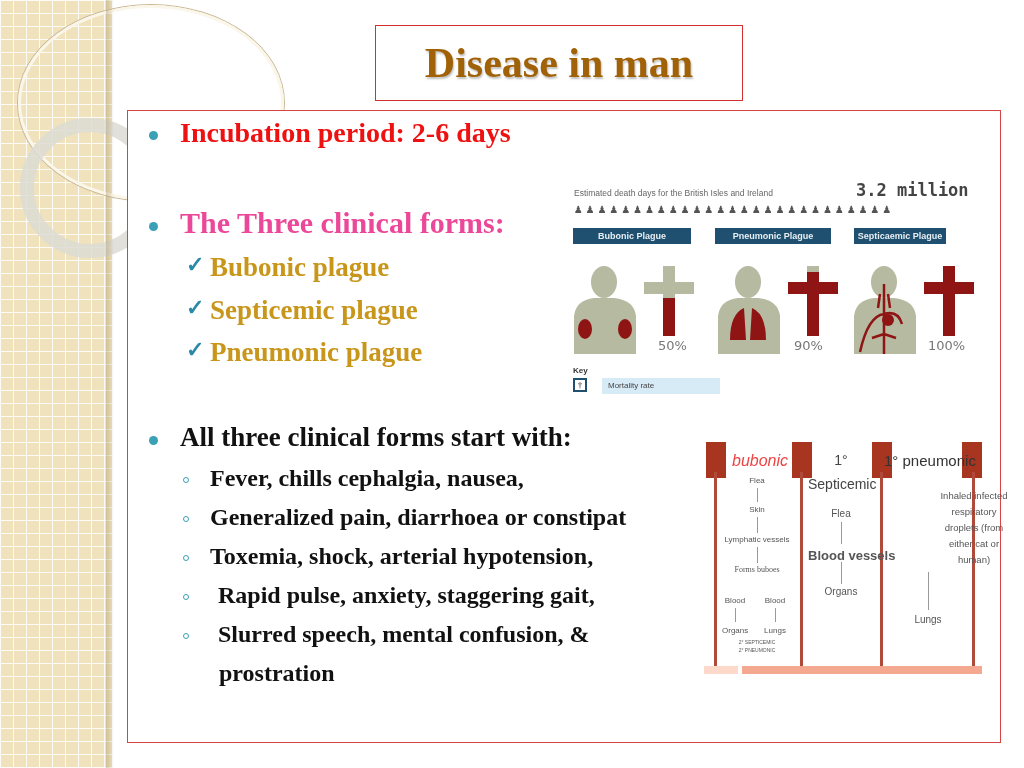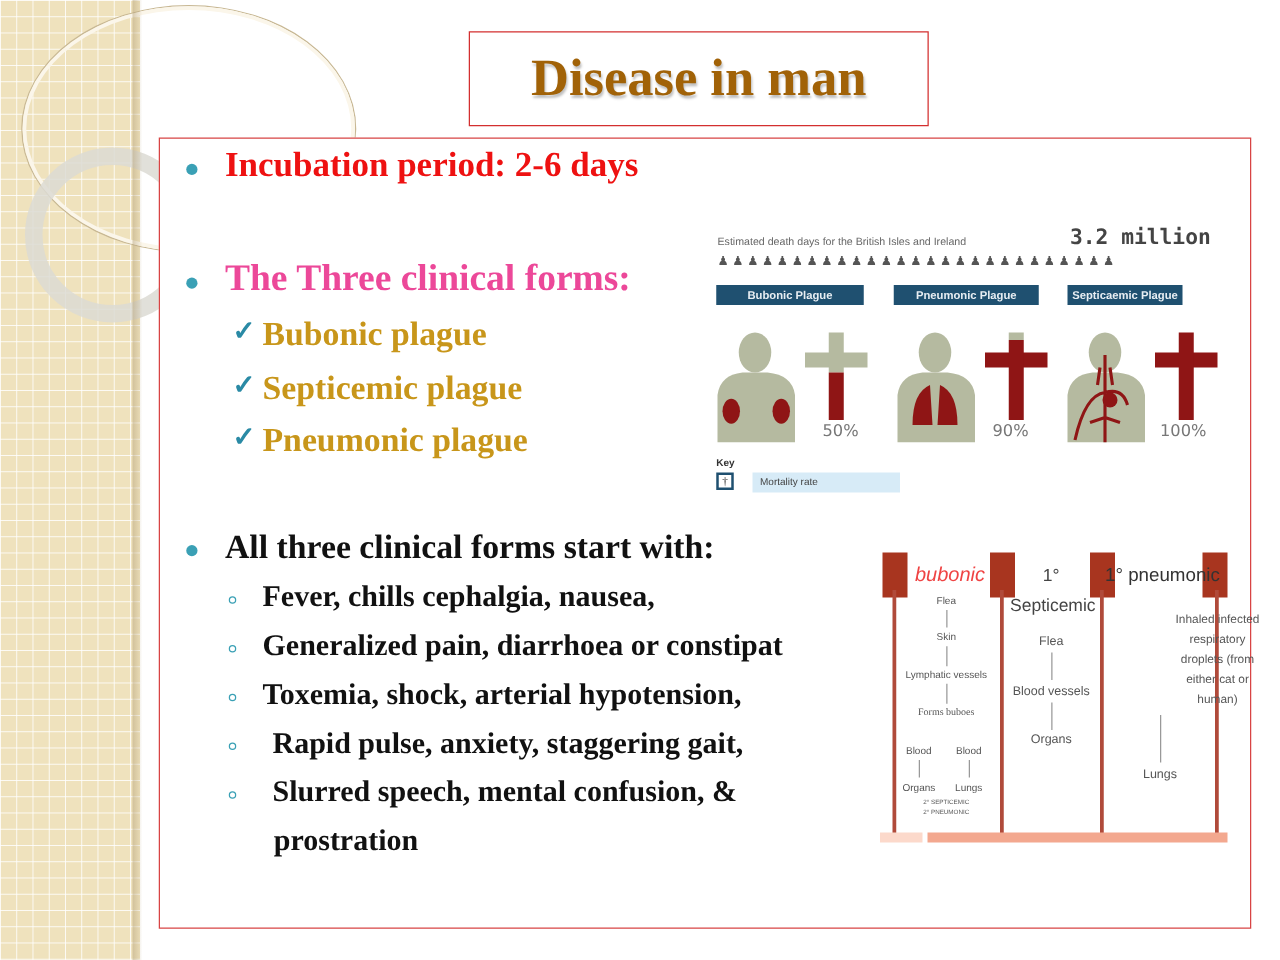--- a/index.html
+++ b/index.html
@@ -158,21 +158,21 @@
   <div class="arr" style="left:71px;top:166px;height:14px;"></div>
   <div class="dt" style="left:18px;top:184px;width:26px;font-size:8px;">Organs</div>
   <div class="dt" style="left:58px;top:184px;width:26px;font-size:8px;">Lungs</div>
   <div class="dt" style="left:28px;top:197px;width:50px;font-size:5px;">2° SEPTICEMIC</div>
   <div class="dt" style="left:28px;top:205px;width:50px;font-size:5px;">2° PNEUMONIC</div>
 
   <div class="dt" style="left:108px;top:10px;width:58px;font-size:14px;color:#444;">1°</div>
   <div class="dt" style="left:104px;top:34px;width:66px;font-size:14px;color:#444;">Septicemic</div>
   <div class="dt" style="left:108px;top:66px;width:58px;font-size:10px;">Flea</div>
   <div class="arr" style="left:137px;top:80px;height:22px;"></div>
-  <div class="dt" style="left:104px;top:106px;width:66px;font-size:10px;">Blood vessels</div>
+  <div class="dt" style="left:104px;top:106px;width:66px;font-size:13px;font-weight:bold;">Blood vessels</div>
   <div class="arr" style="left:137px;top:120px;height:22px;"></div>
   <div class="dt" style="left:108px;top:144px;width:58px;font-size:10px;">Organs</div>
 
   <div class="dt" style="left:180px;top:10px;width:90px;font-size:15px;color:#333;">1° pneumonic</div>
   <div class="dt" style="left:186px;top:46px;width:76px;font-size:9.5px;white-space:normal;line-height:16px;margin-left:46px;">Inhaled infected respiratory droplets (from either cat or human)</div>
   <div class="arr" style="left:224px;top:130px;height:38px;"></div>
   <div class="dt" style="left:194px;top:172px;width:60px;font-size:10px;">Lungs</div>
 </div>
 
 </body></html>

